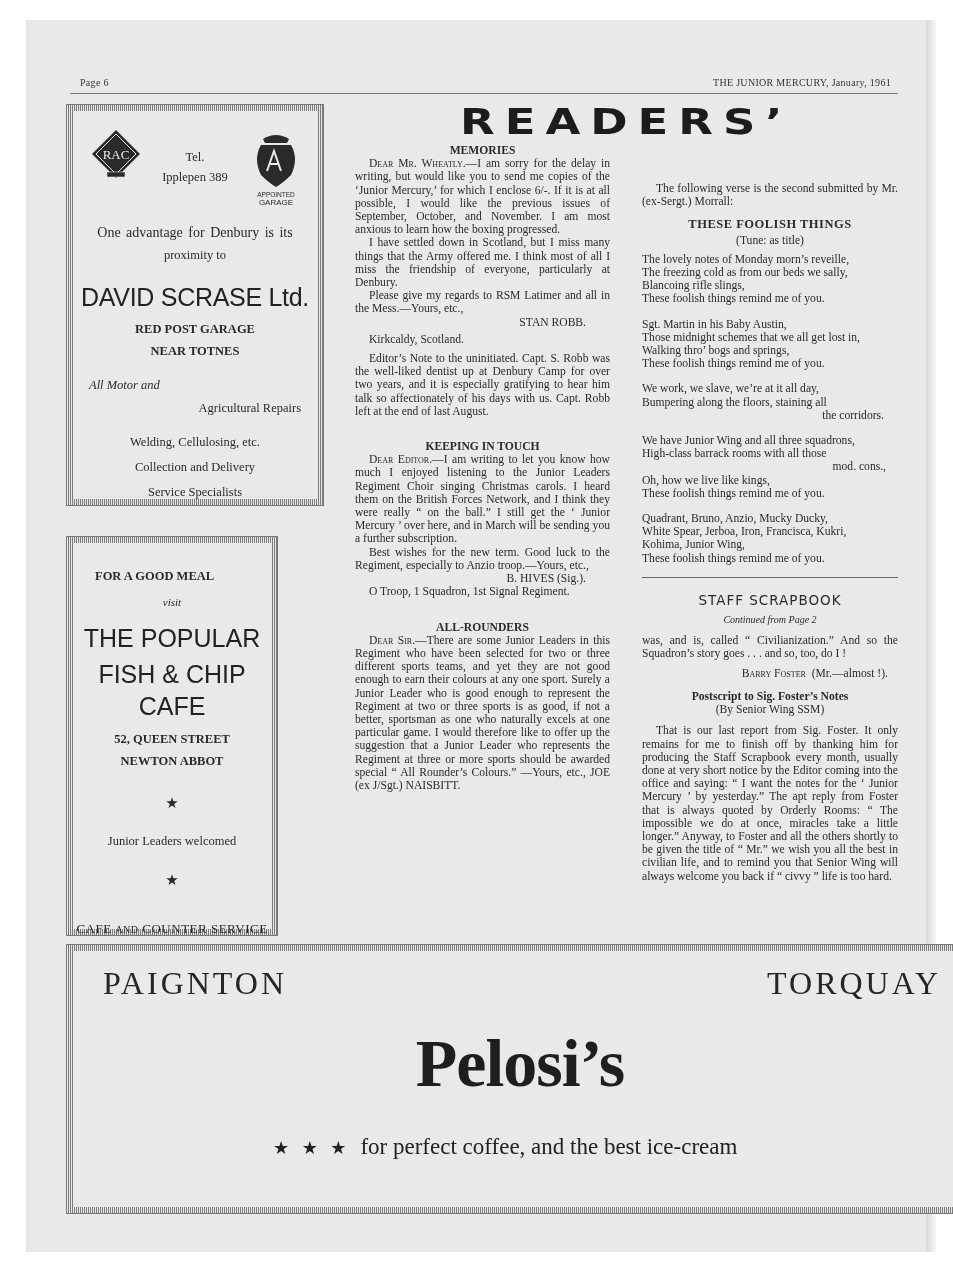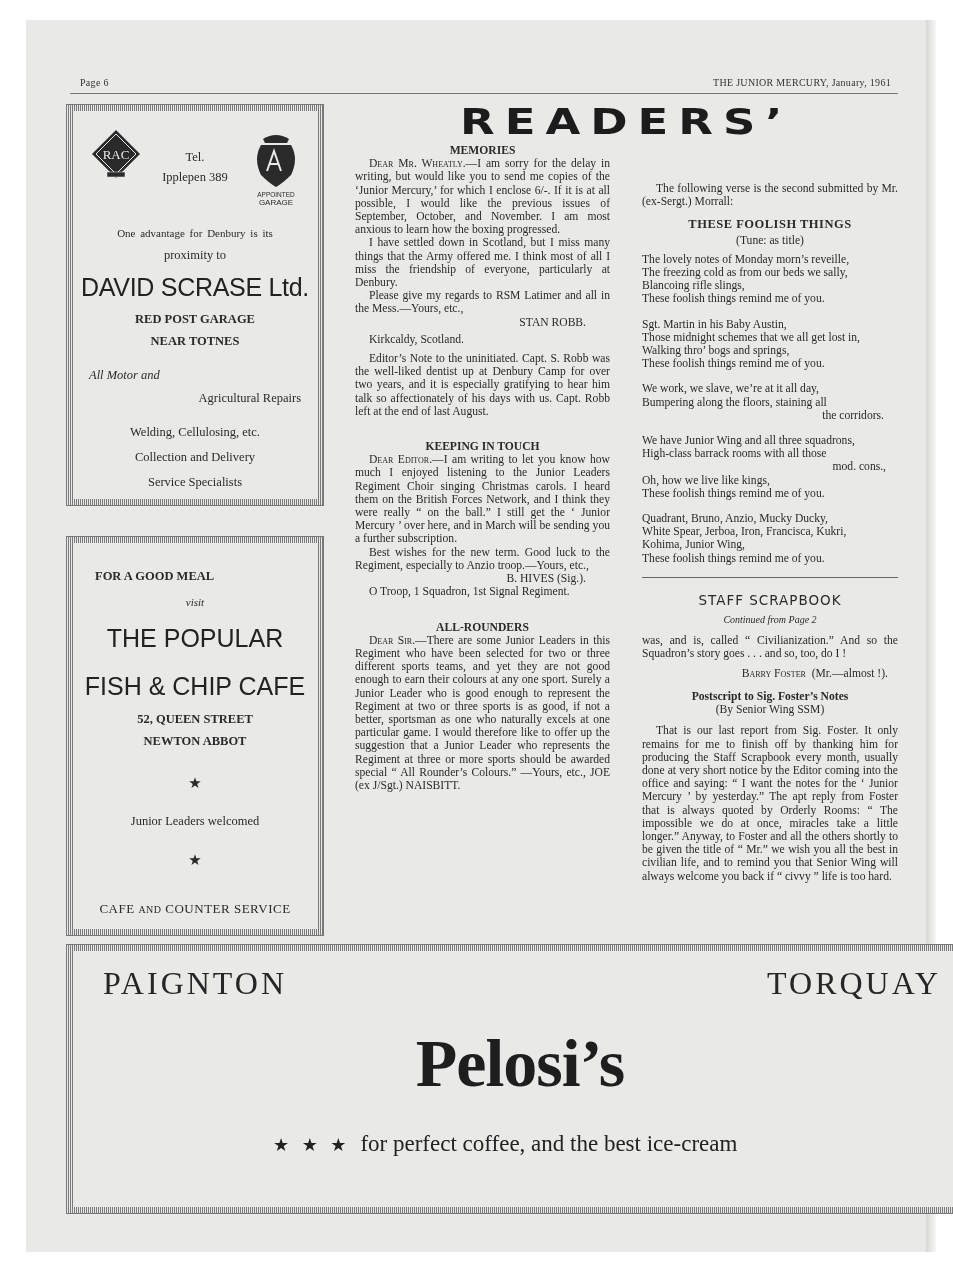--- a/index.html
+++ b/index.html
@@ -12,30 +12,30 @@
   .rule-top { position:absolute; left:70px; top:93px; width:828px; height:1px; background:#777; }
 
   .dotbox { position:absolute; border:7px solid transparent;
     background:
       linear-gradient(#e9e9e7,#e9e9e7) padding-box,
       repeating-linear-gradient(90deg,#7a7a7a 0 1px,#e9e9e7 1px 2px) border-box;
     box-sizing:border-box; }
   .dotbox::after { content:""; position:absolute; inset:-7px; border:1px solid #777; pointer-events:none; }
 
   .ad1 { left:66px; top:104px; width:258px; height:402px; }
-  .ad2 { left:66px; top:536px; width:258px; height:400px; }
+  .ad2 { left:66px; top:536px; width:212px; height:400px; }
   .ad3 { left:66px; top:944px; width:908px; height:270px; }
 
   .ad1 .badges { position:relative; height:100px; }
   .rac { position:absolute; left:18px; top:18px; width:50px; height:50px; }
   .aa { position:absolute; left:176px; top:20px; width:54px; height:80px; }
   .tel { position:absolute; left:68px; top:36px; width:108px; text-align:center; font-size:12.5px; line-height:20px; }
   .c { text-align:center; }
-  .ad1 .adv { font-size:11px; line-height:24px; margin-top:10px; word-spacing:2px; }
-  .ad1 .name { font-family:"Liberation Sans", sans-serif; font-size:25px; margin-top:8px; letter-spacing:-0.3px; color:#222; }
+  .ad1 .adv { font-size:14px; line-height:24px; margin-top:10px; word-spacing:2px; }
+  .ad1 .name { font-family:"Liberation Sans", sans-serif; font-size:25px; margin-top:18px; letter-spacing:-0.3px; color:#222; }
   .ad1 .bold { font-weight:bold; font-size:12.5px; line-height:22px; }
   .ad1 .l { font-size:12.5px; padding-left:16px; margin-top:16px;font-style:italic; }
   .ad1 .r { font-size:12.5px; text-align:right; padding-right:16px; margin-top:8px; }
   .ad1 .svc { font-size:12.5px; line-height:25px; margin-top:8px; }
 
   .ad2 .meal { font-weight:bold; font-size:12.5px; padding-left:22px; margin-top:26px; }
   .ad2 .visit { font-style:italic; font-size:11px; margin-top:12px; }
   .ad2 .big { font-family:"Liberation Sans", sans-serif; font-size:25px; line-height:32px; margin-top:14px; color:#222; }
   .ad2 .addr { font-weight:bold; font-size:12.5px; line-height:22px; margin-top:6px; }
   .ad2 .star { font-size:15px; margin-top:22px; }
@@ -59,21 +59,21 @@
   .verse .rj { text-align:right; }
   .title3 { text-align:center; font-weight:bold; font-size:12.5px; margin-top:10px; letter-spacing:0.5px; }
   .tune { text-align:center; margin-top:2px; margin-bottom:6px; }
   .rule-mid { height:1px; background:#666; margin:12px 0 16px 0; }
   .staff { text-align:center; font-family:"DejaVu Sans", sans-serif; font-weight:normal; font-size:13.5px; letter-spacing:1px; }
   .cont { text-align:center; font-style:italic; font-size:10px; margin:6px 0 8px 0; }
   .ps { text-align:center; font-weight:bold; margin-top:10px; }
 
   .ad3 .towns { display:flex; justify-content:space-between; padding:14px 26px 0 30px; font-family:"Liberation Serif", serif; font-size:32px; letter-spacing:3px; color:#262626; }
   .ad3 .pelosi { text-align:center; font-family:"Liberation Serif", serif; font-weight:bold; font-size:68px; margin-top:22px; letter-spacing:-1px; color:#1e1e1e; }
-  .ad3 .tag { position:absolute; left:200px; top:180px; font-size:23px; line-height:26px; color:#222; }
+  .ad3 .tag { position:absolute; left:200px; top:180px; font-size:23px; line-height:32px; color:#222; }
   .ad3 .tag .stars { font-size:18px; letter-spacing:4px; margin-right:10px; }
   .ad3 .tag .line2 { padding-left:103px; }
 </style>
 </head>
 <body>
 
 <div class="page"></div>
 <div class="edge"></div>
 
 <div class="runhead rh-left">Page 6</div>
@@ -109,21 +109,21 @@
   <div class="r">Agricultural Repairs</div>
   <div class="svc c" style="margin-top:14px">Welding, Cellulosing, etc.</div>
   <div class="svc c" style="margin-top:0">Collection and Delivery</div>
   <div class="svc c" style="margin-top:0">Service Specialists</div>
 </div>
 
 <div class="dotbox ad2">
   <div class="meal">FOR A GOOD MEAL</div>
   <div class="visit c">visit</div>
   <div class="big c">THE POPULAR</div>
-  <div class="big c" style="margin-top:16px">FISH &amp; CHIP CAFE</div>
+  <div class="big c" style="margin-top:4px">FISH &amp; CHIP CAFE</div>
   <div class="addr c">52, QUEEN STREET</div>
   <div class="addr c" style="margin-top:0">NEWTON ABBOT</div>
   <div class="star c">★</div>
   <div class="wel c">Junior Leaders welcomed</div>
   <div class="star c">★</div>
   <div class="svc2 c">
     <span>CAFE</span>
     <small>AND</small>
     <span>COUNTER SERVICE</span>
   </div>

